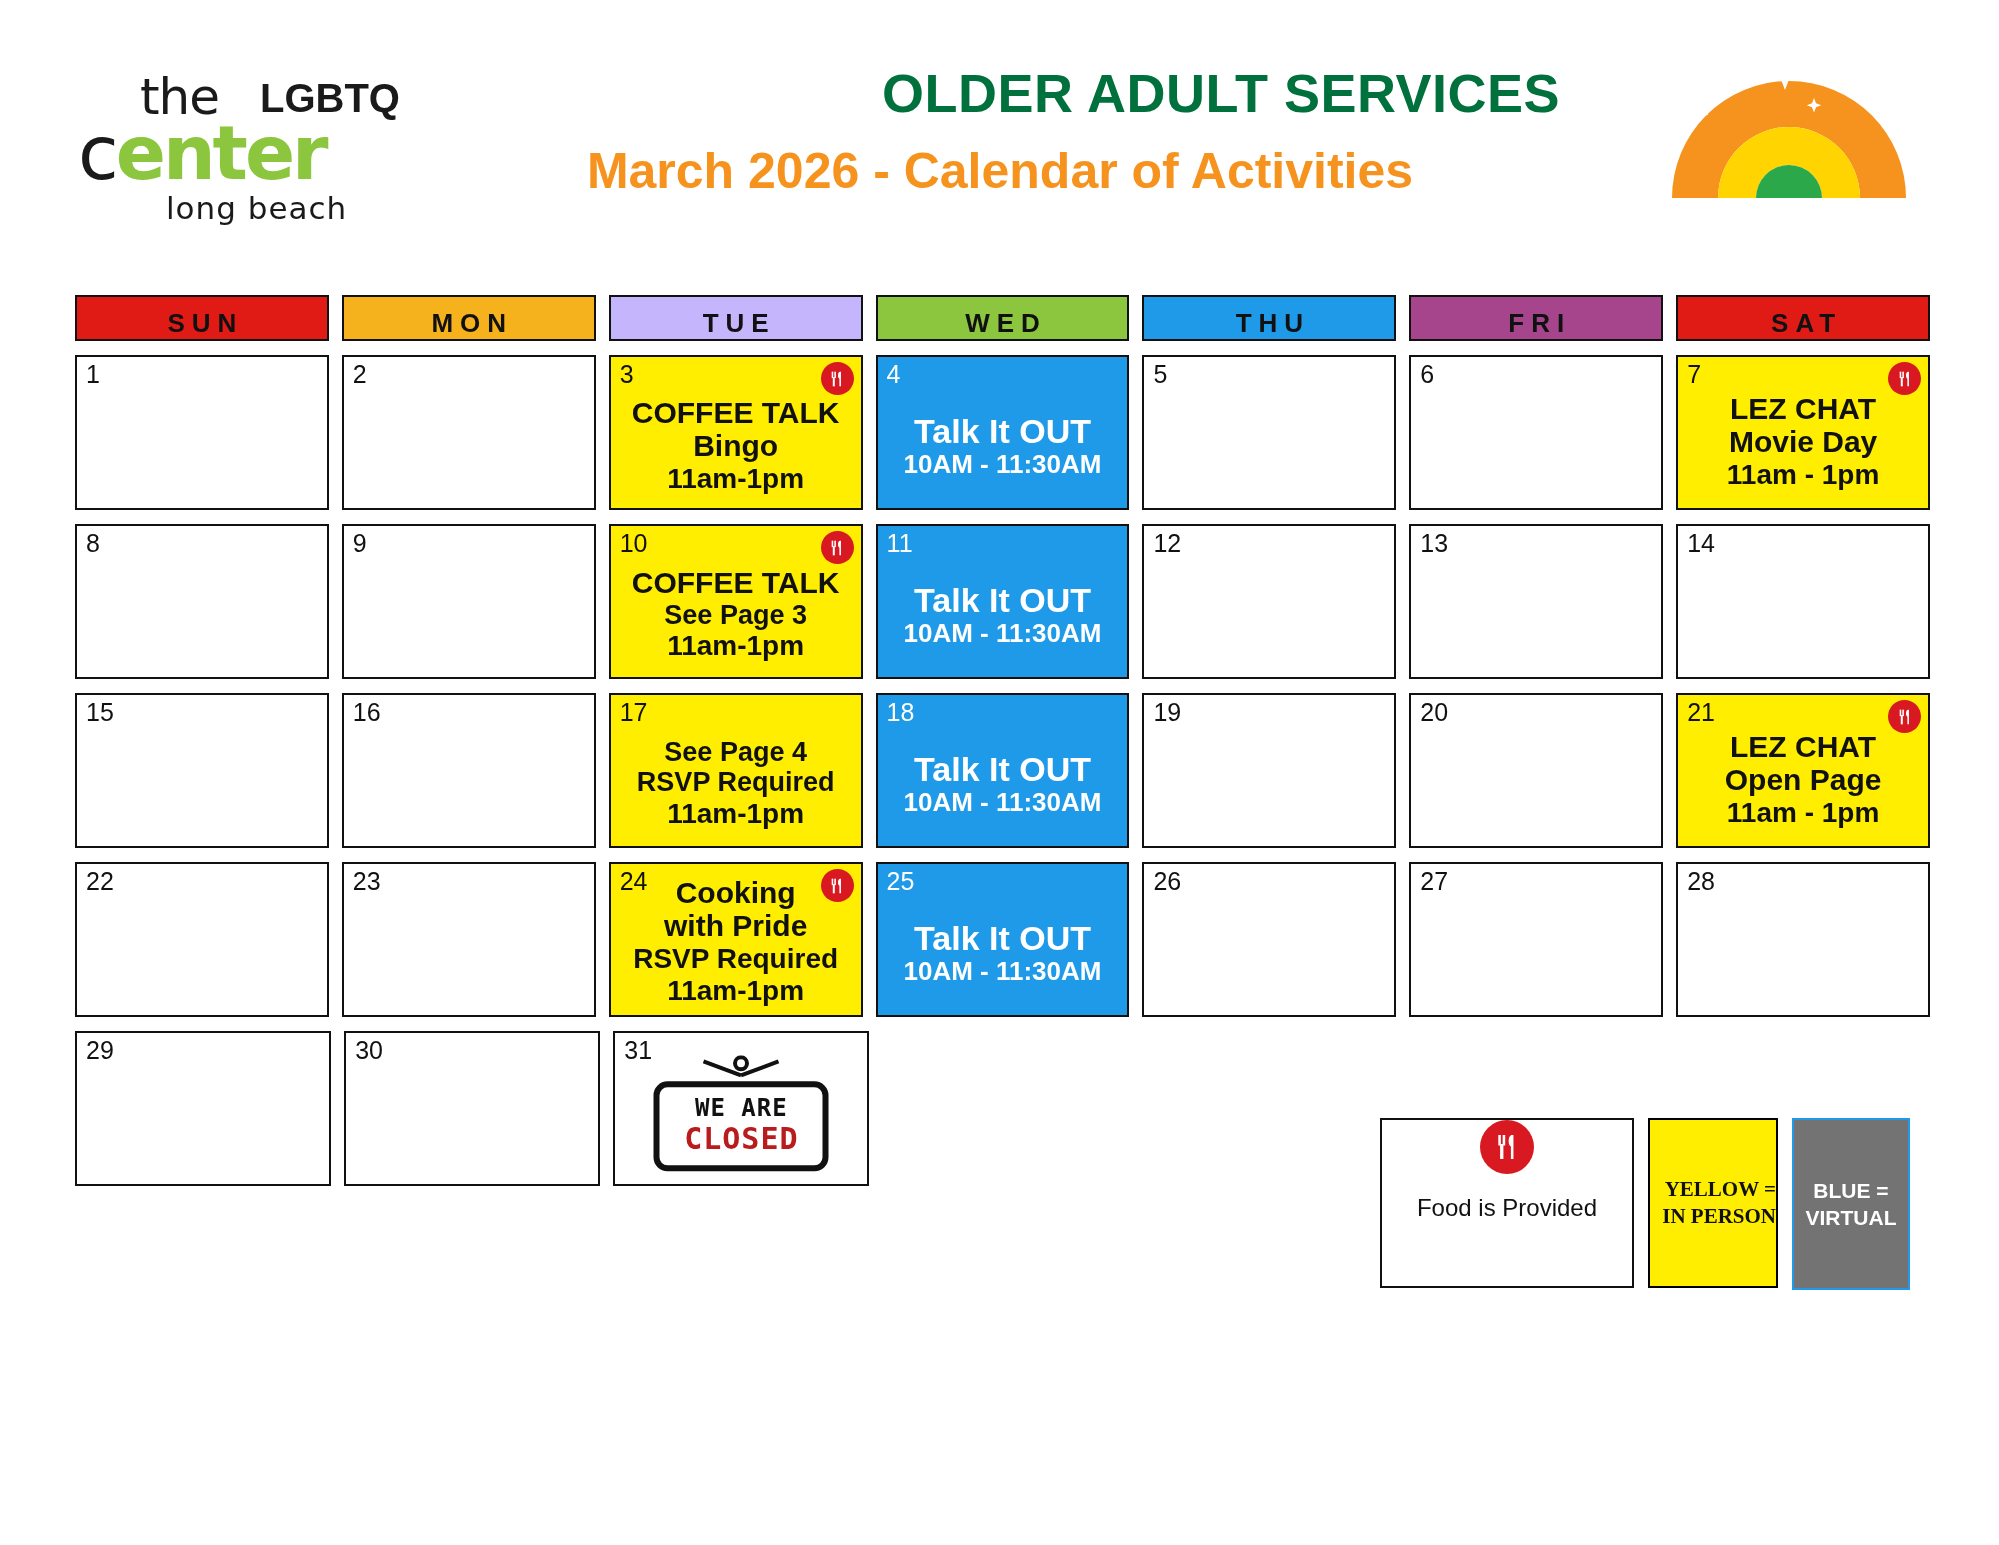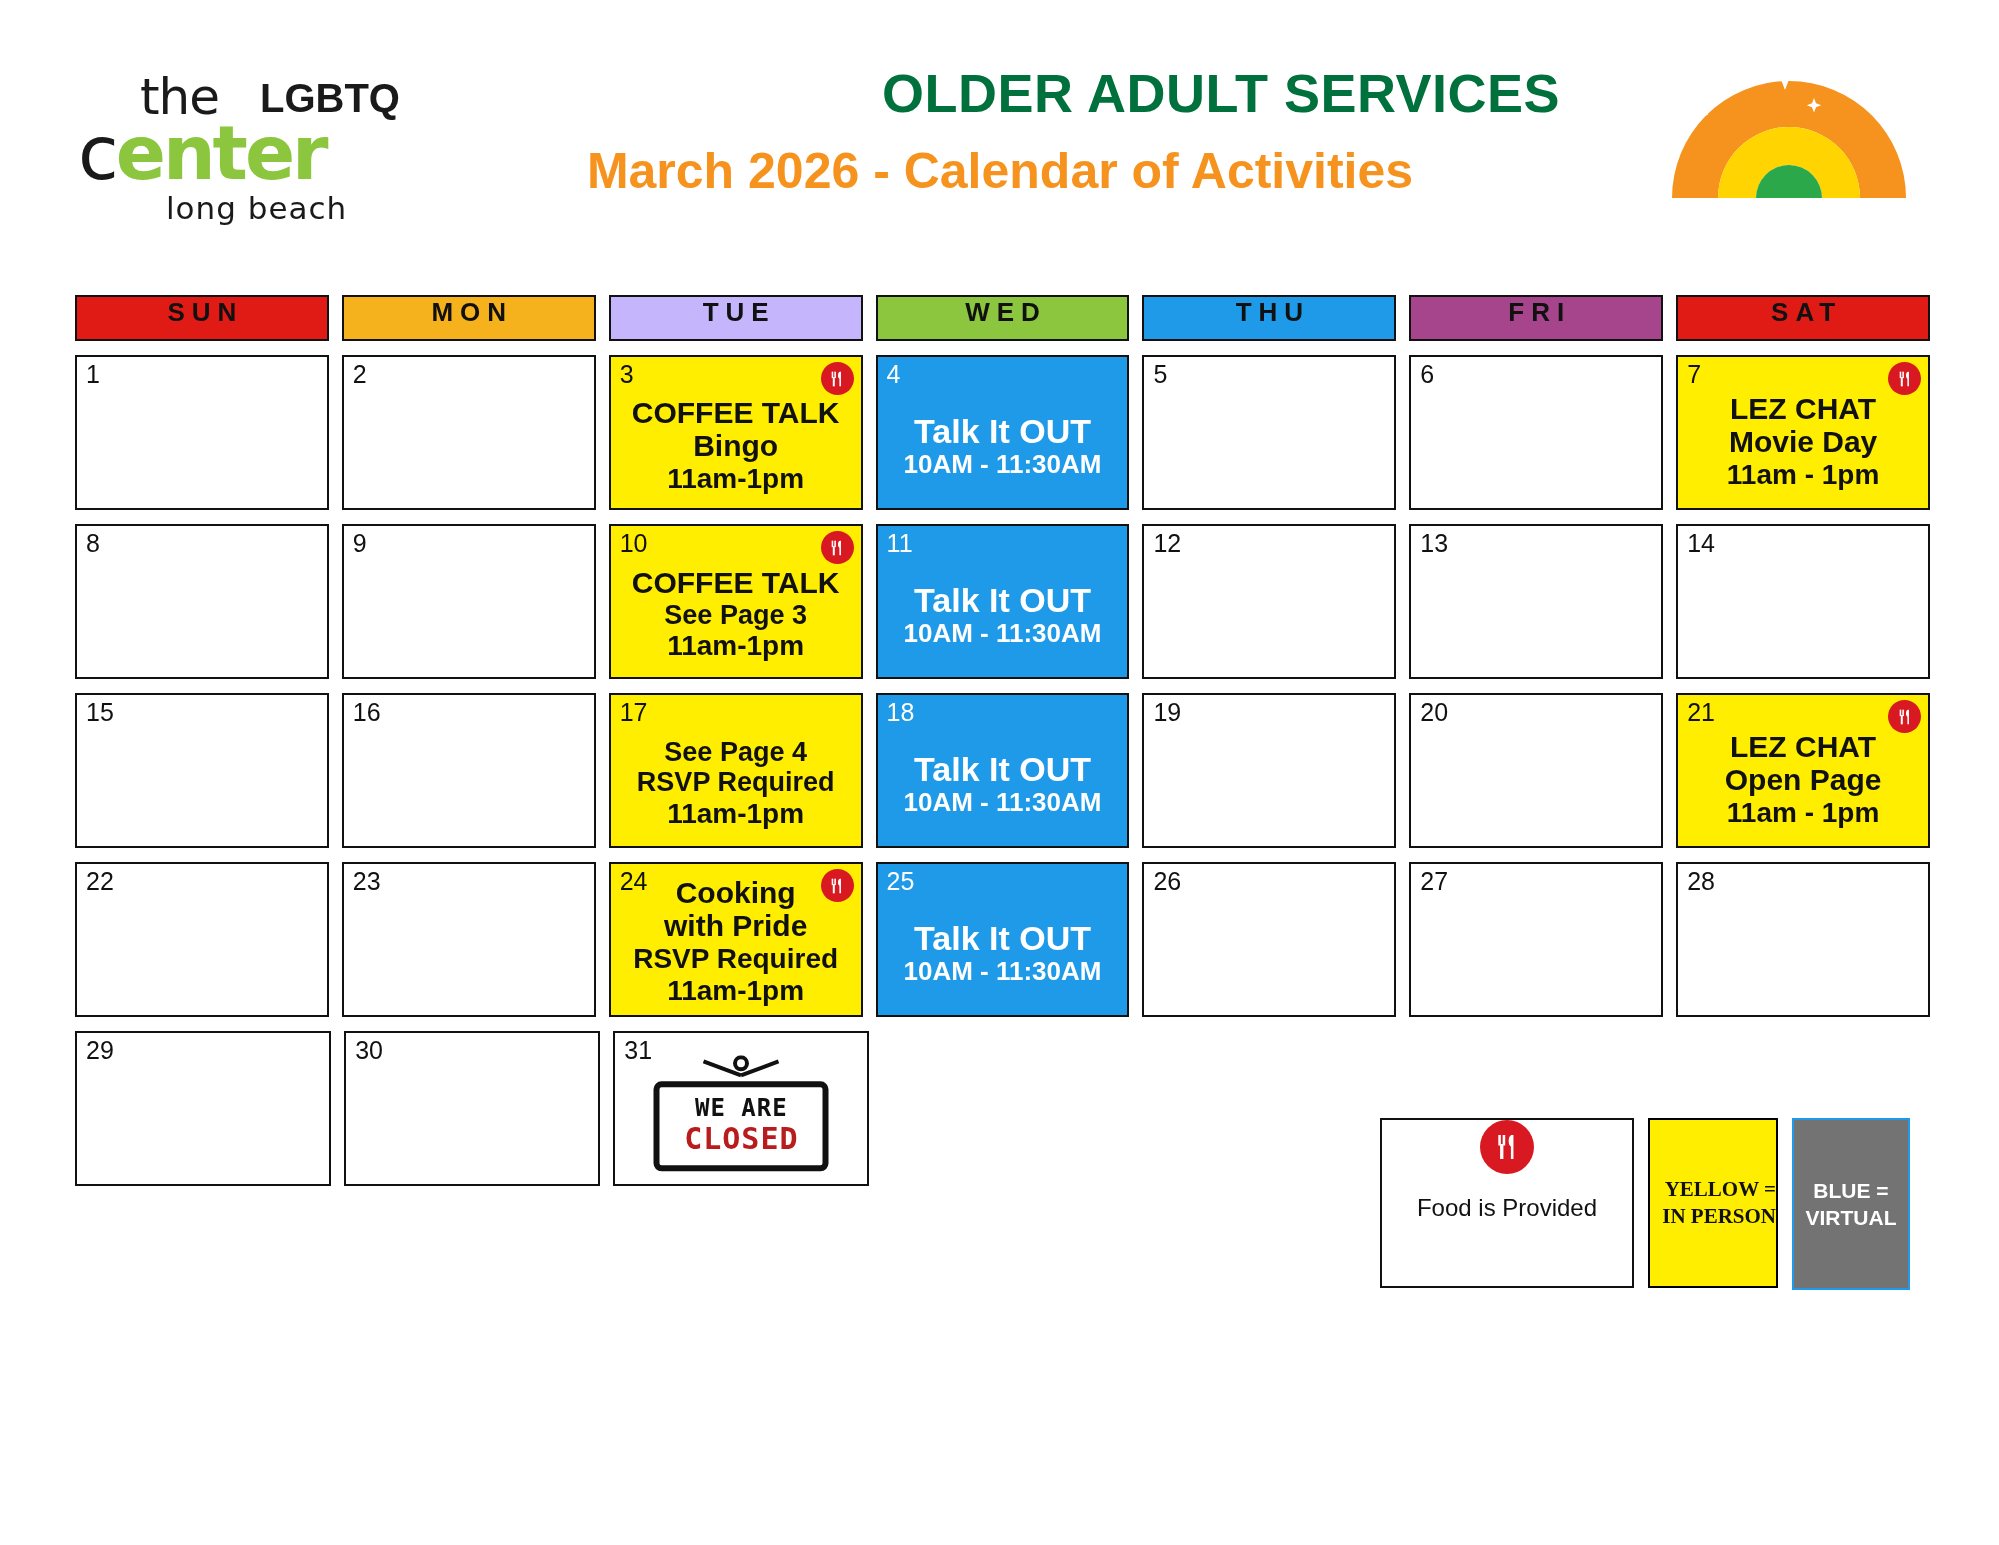--- a/index.html
+++ b/index.html
@@ -117,21 +117,21 @@
     width: 1855px;
   }
   .dayrow {
     display: flex;
     gap: 13px;
   }
   .dayhead {
     flex: 1 1 0;
     height: 46px;
     display: flex;
-    align-items: flex-start;
+    align-items: flex-end;
     justify-content: center;
     font-family: "Liberation Sans", sans-serif;
     font-size: 26px;
     font-weight: 700;
     letter-spacing: 7px;
     color: #111;
     border: 2px solid #111;
     box-sizing: border-box;
     text-indent: 7px;
   }
@@ -232,21 +232,21 @@
   
   .closed-sign {
     position: absolute;
     left: 50%;
     top: 50%;
     transform: translate(-50%, -46%);
     width: 175px;
   }
   .closed-box {
     border: 6px solid #111;
-    border-radius: 8px;
+    border-radius: 14px;
     padding: 8px 4px 10px 4px;
     text-align: center;
   }
   .closed-t1 {
     font-family: "DejaVu Sans Mono", monospace;
     font-weight: 700;
     font-size: 24px;
     letter-spacing: 1px;
     color: #111;
     line-height: 1.15;

